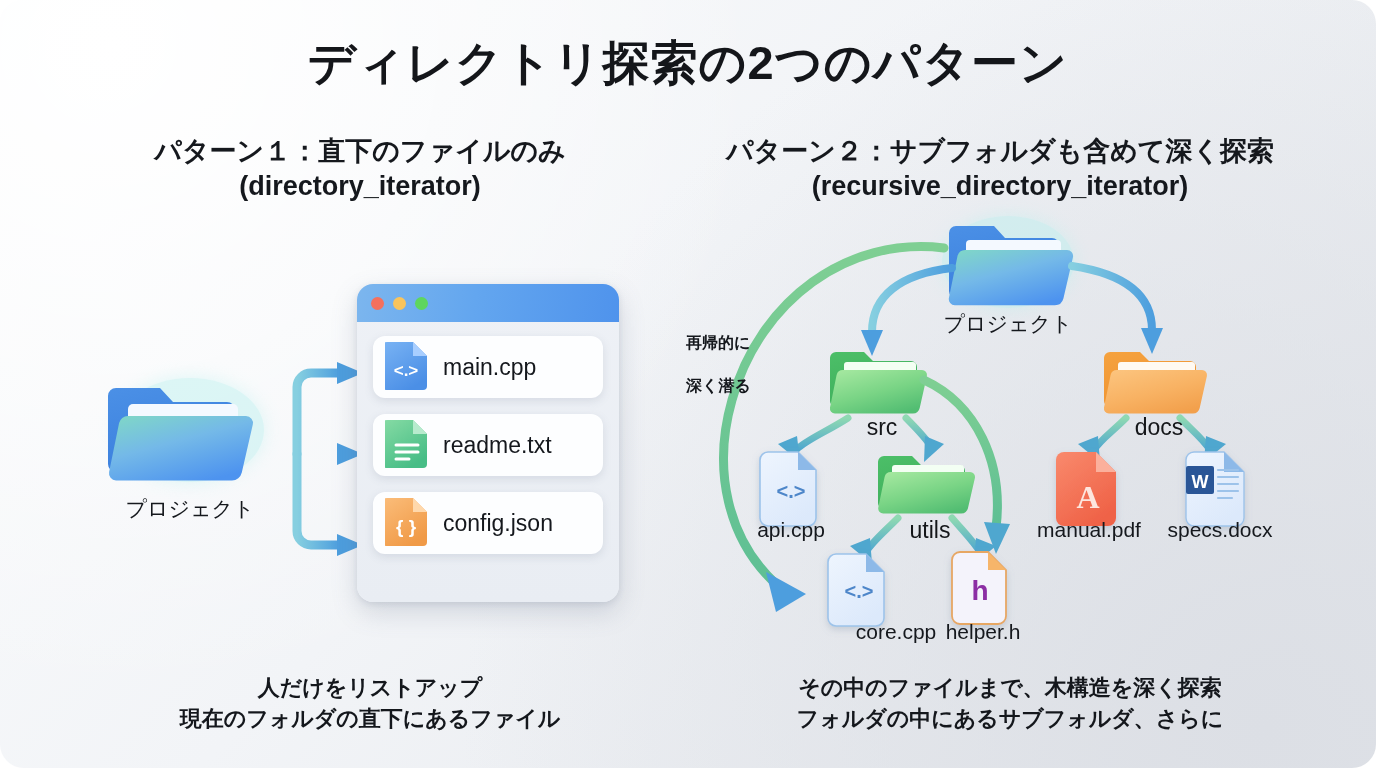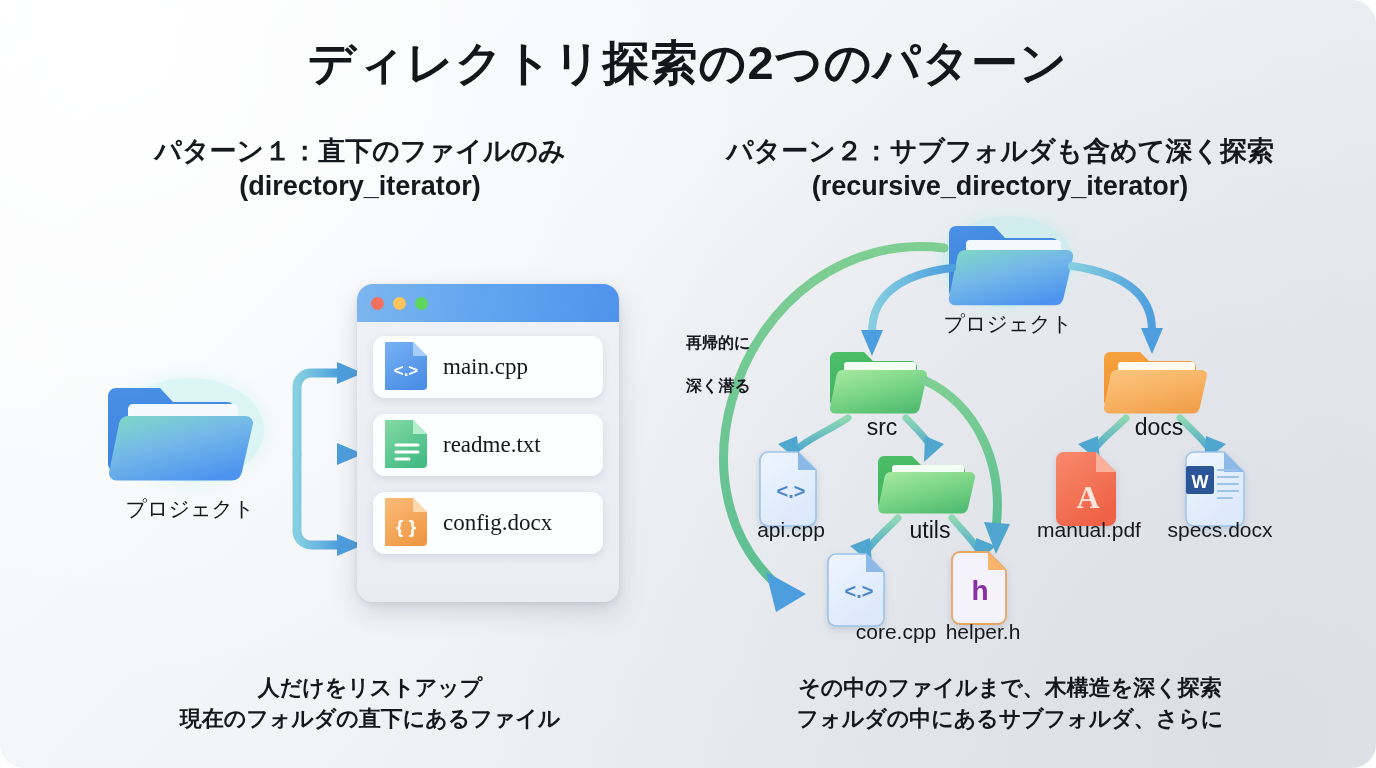--- a/index.html
+++ b/index.html
@@ -92,21 +92,21 @@
   .dot { width: 13px; height: 13px; border-radius: 50%; display:block; }
   .win-body { padding: 14px 16px; display: flex; flex-direction: column; gap: 16px; }
   .file-card {
     height: 62px;
     background: #fdfeff;
     border-radius: 12px;
     box-shadow: 0 3px 8px rgba(105,120,145,0.17);
     display: flex; align-items: center;
     padding-left: 12px; gap: 14px;
   }
-  .file-card .fname { font-size: 23px; color: #15181d; font-family: Liberation Serif, serif; }
+  .file-card .fname { font-size: 23px; color: #15181d; }
 
   
   .ficon { position: relative; flex: none; }
   .tfolder-label {
     position: absolute;
     left: 0; right: 0;
     text-align: center;
     font-size: 21px;
     color: #141619;
     font-weight: 400;
@@ -369,21 +369,21 @@
       </div>
 
       <div class="file-card">
         <span class="ficon">
           <svg width="44" height="50" viewBox="0 0 44 50">
             <path d="M2,2 h26 l14,14 v30 a4,4 0 0 1 -4,4 h-36 a4,4 0 0 1 -4,-4 v-40 a4,4 0 0 1 4,-4 z" fill="url(#gFileOrange)"></path>
             <path d="M28,2 l14,14 h-14 z" fill="#ffd8ab"></path>
             <text x="21" y="37" text-anchor="middle" font-size="19" font-weight="700" fill="#ffffff" font-family="'Liberation Sans',sans-serif">{ }</text>
           </svg>
         </span>
-        <span class="fname">config.docx</span>
+        <span class="fname">config.json</span>
       </div>
 
     </div>
   </div>
 
   <div class="node-label" style="left:100px; top:495px; width:180px;">プロジェクト</div>
 
   <div class="node-label" style="left:918px; top:310px; width:180px;">プロジェクト</div>
 
   <div class="annot" style="left:686px; top:310px;">

